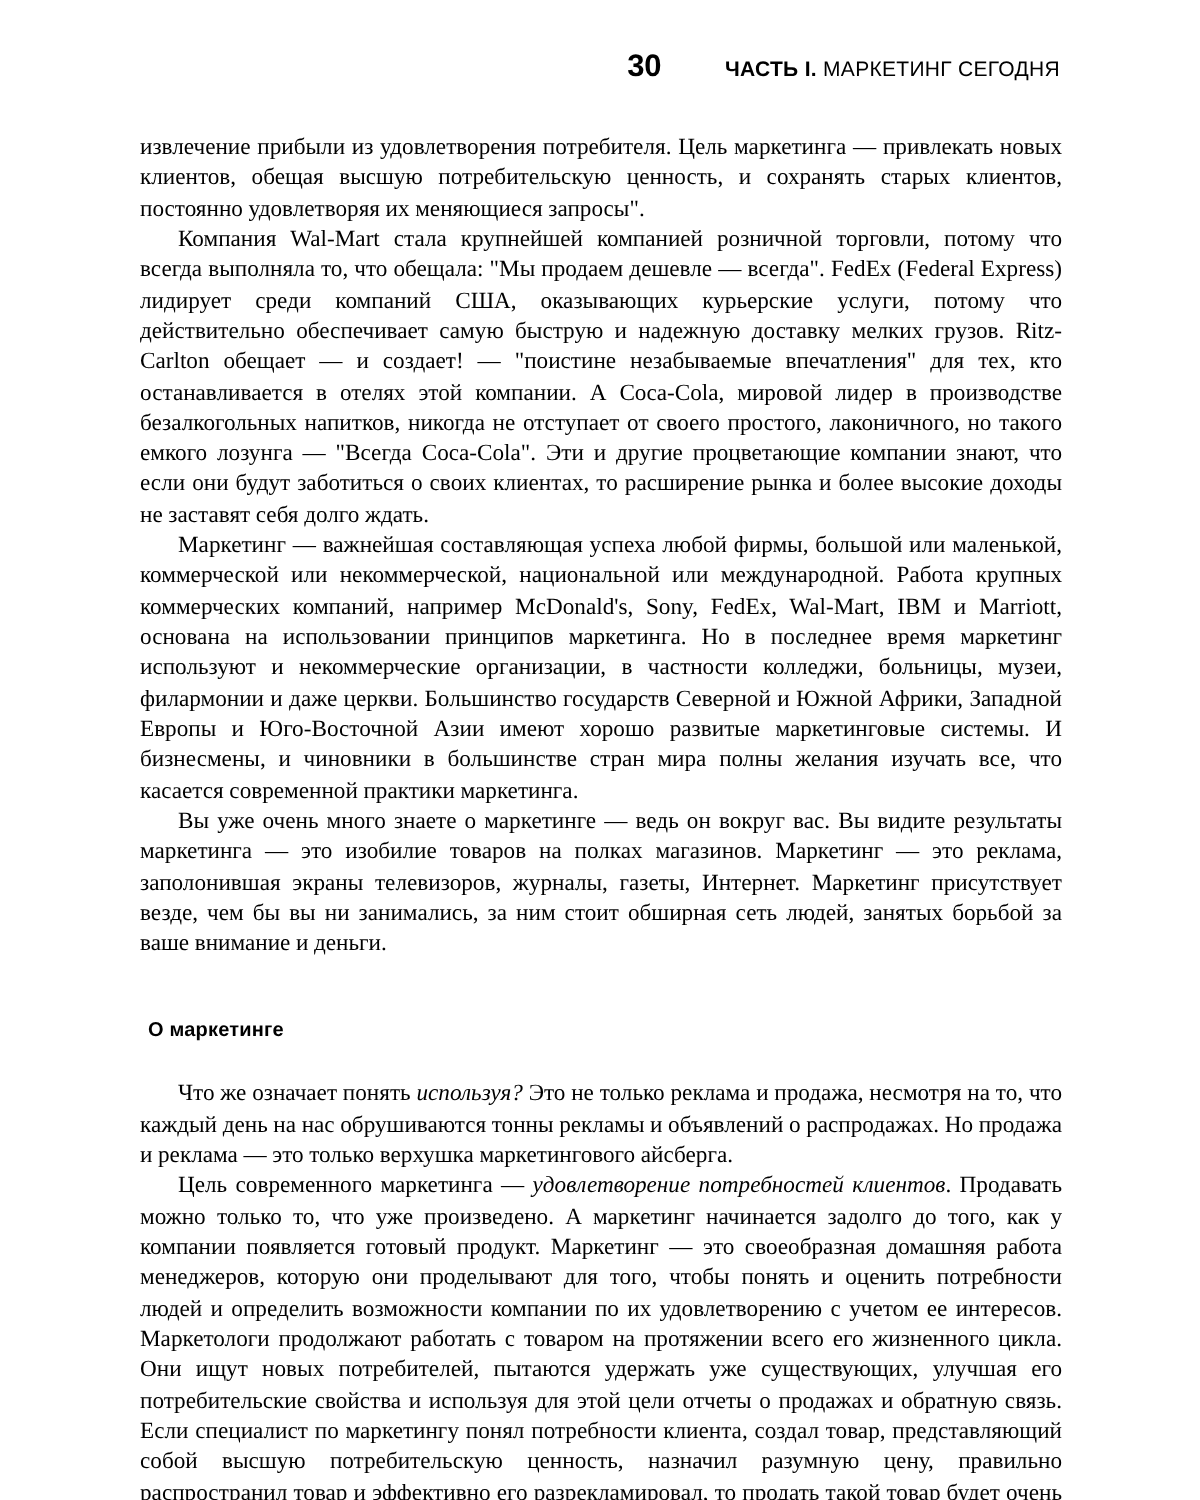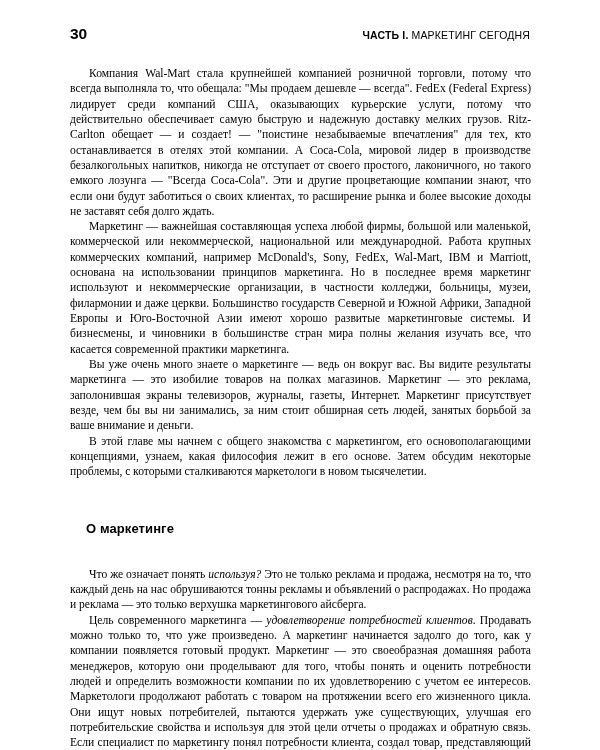--- a/index.html
+++ b/index.html
@@ -22,34 +22,35 @@
     padding: 0;
   }
   
   .running-head {
     position: absolute;
     top: 26px;
     left: 70px;
     width: 460px;
     display: flex;
     align-items: baseline;
-    justify-content: space-between;
+    justify-content: flex-end;
     font-family: "Liberation Sans", "DejaVu Sans", sans-serif;
   }
   .folio {
     font-size: 15.5px;
     font-weight: bold;
     letter-spacing: -0.2px;
     line-height: 1;
   }
   .head-title {
     font-size: 10.5px;
     line-height: 1;
     letter-spacing: 0.15px;
     white-space: nowrap;
+    margin-left: 32px;
   }
   .head-title .part {
     font-weight: bold;
   }
   
   .column {
     position: absolute;
     top: 66px;
     left: 70px;
     width: 461px;
@@ -65,50 +66,50 @@
     word-spacing: -0.1px;
   }
   p.body.no-indent {
     text-indent: 0;
   }
   em.ital {
     font-style: italic;
   }
   
   h2.section-heading {
-    margin: 16px;
+    margin: 4px;
     font-family: "Liberation Sans", "DejaVu Sans", sans-serif;
-    font-size: 13px;
+    font-size: 10px;
     font-weight: bold;
     letter-spacing: 0.1px;
     line-height: 1.1;
   }
   .gap-before-heading { height: 27px; }
   .gap-after-heading  { height: 14px; }
 </style>
 </head>
 <body>
 
 <div class="page">
 
   <div class="running-head">
     <span class="folio">30</span>
     <span class="head-title"><span class="part">ЧАСТЬ I.</span> <span>МАРКЕТИНГ СЕГОДНЯ</span></span>
   </div>
 
   <div class="column">
 
+    <p class="body no-indent">извлечение прибыли из удовлетворения потребителя. Цель маркетинга — привлекать новых клиентов, обещая высшую потребительскую ценность, и сохранять старых клиентов, постоянно удовлетворяя их меняющиеся запросы".</p>
 
     <p class="body">Компания Wal-Mart стала крупнейшей компанией розничной торговли, потому что всегда выполняла то, что обещала: "Мы продаем дешевле — всегда". FedEx (Federal Express) лидирует среди компаний США, оказывающих курьерские услуги, потому что действительно обеспечивает самую быструю и надежную доставку мелких грузов. Ritz-Carlton обещает — и создает! — "поистине незабываемые впечатления" для тех, кто останавливается в отелях этой компании. А Coca-Cola, мировой лидер в производстве безалкогольных напитков, никогда не отступает от своего простого, лаконичного, но такого емкого лозунга — "Всегда Coca-Cola". Эти и другие процветающие компании знают, что если они будут заботиться о своих клиентах, то расширение рынка и более высокие доходы не заставят себя долго ждать.</p>
 
     <p class="body">Маркетинг — важнейшая составляющая успеха любой фирмы, большой или маленькой, коммерческой или некоммерческой, национальной или международной. Работа крупных коммерческих компаний, например McDonald's, Sony, FedEx, Wal-Mart, IBM и Marriott, основана на использовании принципов маркетинга. Но в последнее время маркетинг используют и некоммерческие организации, в частности колледжи, больницы, музеи, филармонии и даже церкви. Большинство государств Северной и Южной Африки, Западной Европы и Юго-Восточной Азии имеют хорошо развитые маркетинговые системы. И бизнесмены, и чиновники в большинстве стран мира полны желания изучать все, что касается современной практики маркетинга.</p>
 
     <p class="body">Вы уже очень много знаете о маркетинге — ведь он вокруг вас. Вы видите результаты маркетинга — это изобилие товаров на полках магазинов. Маркетинг — это реклама, заполонившая экраны телевизоров, журналы, газеты, Интернет. Маркетинг присутствует везде, чем бы вы ни занимались, за ним стоит обширная сеть людей, занятых борьбой за ваше внимание и деньги.</p>
 
-    <p class="body">В этой главе мы начнем с общего знакомства с маркетингом, его основополагающими концепциями, узнаем, какая философия лежит в его основе. Затем обсудим некоторые проблемы, с которыми сталкиваются маркетологи в новом тысячелетии.</p>
 
     <div class="gap-before-heading"></div>
 
     <h2 class="section-heading">О маркетинге</h2>
 
     <div class="gap-after-heading"></div>
 
     <p class="body"><span>Что же означает понять </span><em class="ital">используя?</em><span> Это не только реклама и продажа, несмотря на то, что каждый день на нас обрушиваются тонны рекламы и объявлений о распродажах. Но продажа и реклама — это только верхушка маркетингового айсберга.</span></p>
 
     <p class="body"><span>Цель современного маркетинга — </span><em class="ital">удовлетворение потребностей клиентов</em><span>. Продавать можно только то, что уже произведено. А маркетинг начинается задолго до того, как у компании появляется готовый продукт. Маркетинг — это своеобразная домашняя работа менеджеров, которую они проделывают для того, чтобы понять и оценить потребности людей и определить возможности компании по их удовлетворению с учетом ее интересов. Маркетологи продолжают работать с товаром на протяжении всего его жизненного цикла. Они ищут новых потребителей, пытаются удержать уже существующих, улучшая его потребительские свойства и используя для этой цели отчеты о продажах и обратную связь. Если специалист по маркетингу понял потребности клиента, создал товар, представляющий собой высшую потребительскую ценность, назначил разумную цену, правильно распространил товар и эффективно его разрекламировал, то продать такой товар будет очень легко. Продажа и реклама — это часть маркетингового комплекса, т.е. набора средств маркетинга, воздействующих на рынок.</span></p>

